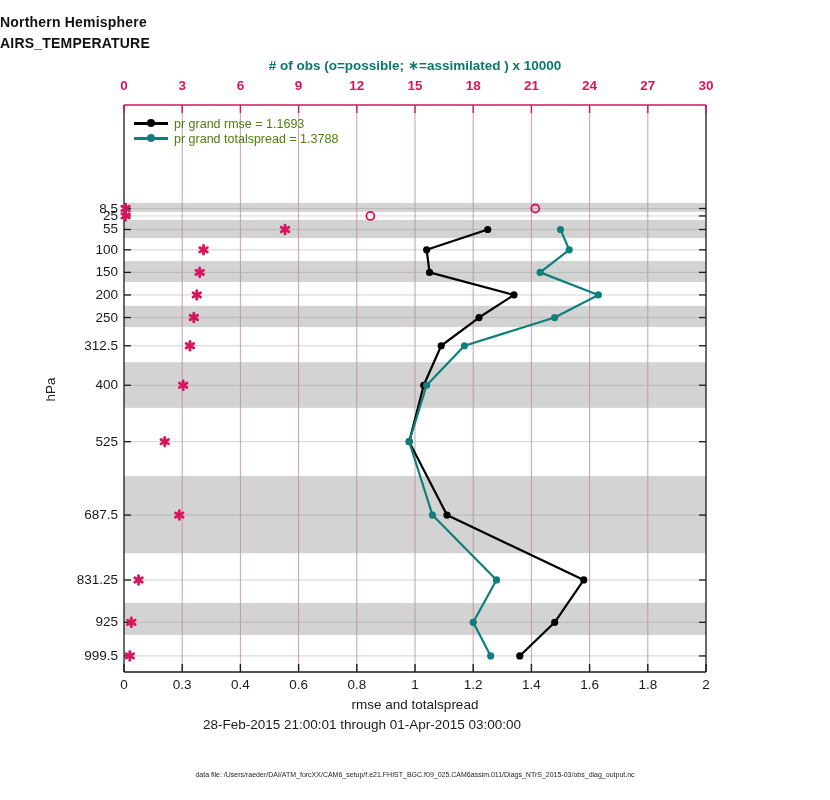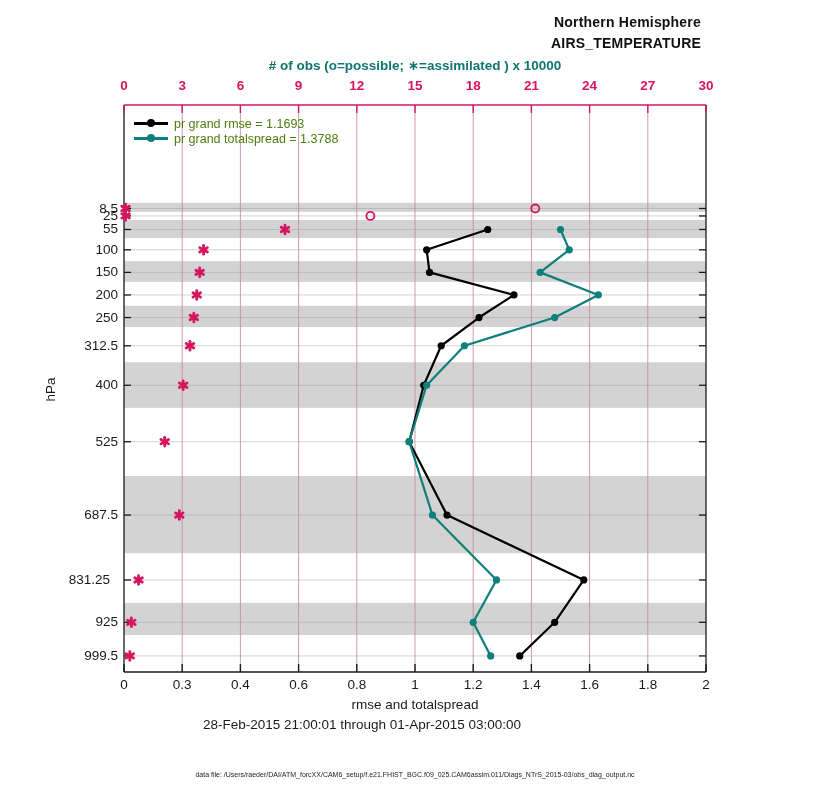--- a/index.html
+++ b/index.html
@@ -1,19 +1,19 @@
 <!DOCTYPE html>
 <html><head>
 <meta charset="utf-8">
 <style>
   html,body{margin:0;padding:0;background:#ffffff;}
   .page{position:relative;width:830px;height:800px;background:#ffffff;overflow:hidden;
         font-family:"Liberation Sans","DejaVu Sans",sans-serif;}
   .abs{position:absolute;}
-  .title-line{width:701px;text-align:right;font-size:14px;font-weight:bold;color:#111;letter-spacing:.2px;}
+  .title-line{width:701px;text-align:left;font-size:14px;font-weight:bold;color:#111;letter-spacing:.2px;}
   .obs-label{width:830px;text-align:center;font-size:13.5px;font-weight:bold;color:#0f766e;}
   .tick-label-top{position:absolute;width:50px;text-align:center;font-size:13.5px;font-weight:bold;color:#d6155e;}
   .tick-label-bottom{position:absolute;width:56px;text-align:center;font-size:13.5px;color:#1a1a1a;}
   .tick-label-y{position:absolute;width:78px;text-align:right;font-size:13.5px;color:#1a1a1a;height:16px;line-height:16px;}
   .ylab{position:absolute;font-size:13.5px;color:#1a1a1a;transform:rotate(-90deg);transform-origin:center;}
   .xlab{width:830px;text-align:center;font-size:13.5px;color:#1a1a1a;}
   .timespan{width:724px;text-align:center;font-size:13.5px;color:#1a1a1a;}
   .datafile{width:830px;text-align:center;font-size:7px;color:#222;}
   .legend-row{position:absolute;display:flex;align-items:center;height:15px;}
   .legend-swatch{position:relative;width:34px;height:15px;margin-right:6px;flex:0 0 34px;}
@@ -237,17 +237,17 @@
       <div class="tick-label-y" style="left:40px;top:207.94975px;">25</div>
       <div class="tick-label-y" style="left:40px;top:221.49475px;">55</div>
       <div class="tick-label-y" style="left:40px;top:241.81225px;">100</div>
       <div class="tick-label-y" style="left:40px;top:264.38725px;">150</div>
       <div class="tick-label-y" style="left:40px;top:286.96225px;">200</div>
       <div class="tick-label-y" style="left:40px;top:309.53725px;">250</div>
       <div class="tick-label-y" style="left:40px;top:337.756px;">312.5</div>
       <div class="tick-label-y" style="left:40px;top:377.26225px;">400</div>
       <div class="tick-label-y" style="left:40px;top:433.69975px;">525</div>
       <div class="tick-label-y" style="left:40px;top:507.0685000000001px;">687.5</div>
-      <div class="tick-label-y" style="left:32px;top:571.971625px;">831.25</div>
+      <div class="tick-label-y" style="left:40px;top:571.971625px;">831.25</div>
       <div class="tick-label-y" style="left:40px;top:614.29975px;">925</div>
       <div class="tick-label-y" style="left:40px;top:647.9365px;">999.5</div>
     </div>
 </div>
 
 </body></html>

